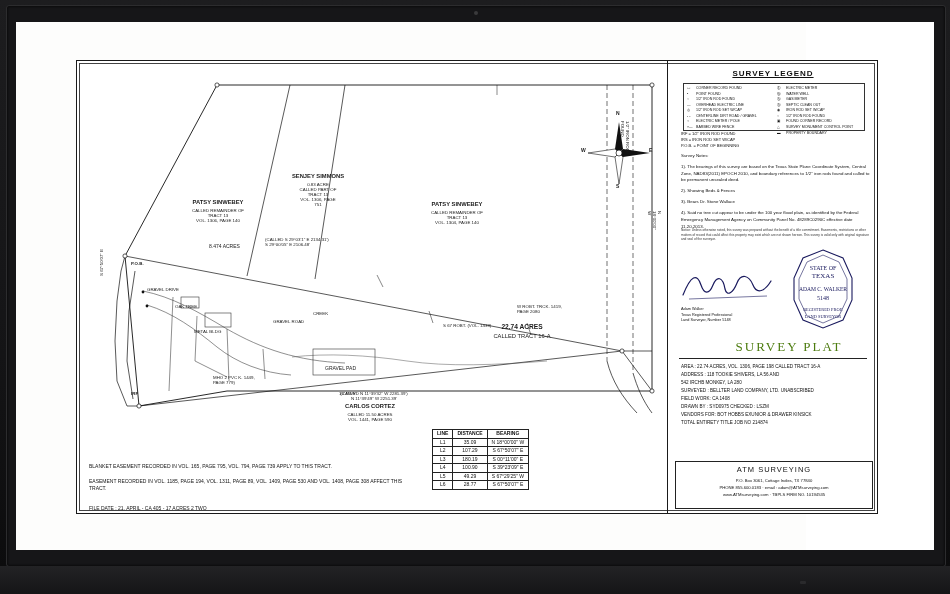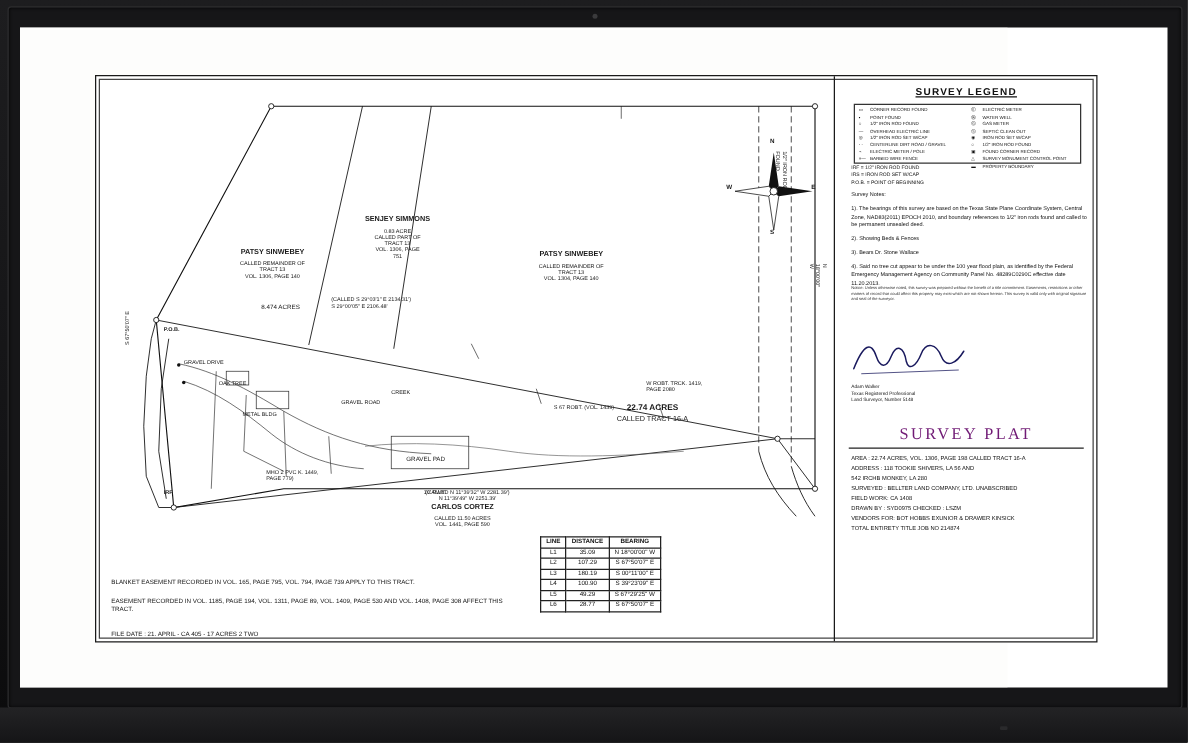--- a/index.html
+++ b/index.html
@@ -175,22 +175,22 @@
   #notes-right { position: absolute; left: 12px; top: 92px; width: 190px; font-size: 4.4px; line-height: 1.55; color: #111; }
   #notes-right p { margin: 0 0 4px 0; }
   #fineprint { position: absolute; left: 12px; top: 167px; width: 190px; font-size: 3.2px; line-height: 1.45; color: #333; }
 
   
   #seal { position: absolute; left: 112px; top: 186px; width: 84px; height: 84px; }
   #sig { position: absolute; left: 10px; top: 208px; width: 96px; height: 34px; }
   #sig-lines { position: absolute; left: 12px; top: 246px; width: 110px; font-size: 3.8px; line-height: 1.5; color: #111; }
 
   #plat-title {
-    position: absolute; left: 0; top: 278px; width: 208px;
-    text-align: center; font-size: 13px; letter-spacing: 2px; color: #701a75;
+    position: absolute; left: 16px; top: 278px; width: 208px;
+    text-align: center; font-size: 13px; letter-spacing: 2px; color: #4d7c0f;
     font-family: "Liberation Serif", serif;
   }
   #title-rule { position: absolute; left: 10px; top: 297px; width: 188px; border-top: 0.8px solid #222; }
 
   #desc { position: absolute; left: 12px; top: 302px; width: 190px; font-size: 4.6px; line-height: 1.75; color: #111; }
   #desc div { white-space: nowrap; }
 
   #firm-box {
     position: absolute; left: 6px; top: 400px; width: 196px; height: 46px;
     border: 0.8px solid #222;
@@ -450,35 +450,55 @@
               <path d="M4 26 C12 6 18 4 22 16 C25 25 30 26 34 16 C38 6 44 8 46 20 C48 28 54 24 58 14 C62 4 70 6 74 16 C78 26 86 22 92 12" fill="none" stroke="#1a1a5e" stroke-width="1.2" stroke-linecap="round"></path>
               <path d="M10 30 L88 27" fill="none" stroke="#1a1a5e" stroke-width="0.6"></path>
             </svg>
           </div>
           <div id="sig-lines">
             <div>Adam Walker</div>
             <div>Texas Registered Professional</div>
             <div>Land Surveyor, Number 5148</div>
           </div>
 
+          <div id="seal">
+            <svg width="84" height="84" viewBox="0 0 84 84">
+              <polygon points="42,3 62,11 71,31 71,53 62,73 42,81 22,73 13,53 13,31 22,11" fill="#fff" stroke="#1a1a5e" stroke-width="1.1"></polygon>
+              <polygon points="42,8 58,15 66,32 66,52 58,69 42,76 26,69 18,52 18,32 26,15" fill="none" stroke="#1a1a5e" stroke-width="0.6"></polygon>
+              <text x="42" y="23" font-size="6" text-anchor="middle" fill="#1a1a5e" font-family="Liberation Serif, serif">STATE OF</text>
+              <text x="42" y="31" font-size="7" text-anchor="middle" fill="#1a1a5e" font-family="Liberation Serif, serif">TEXAS</text>
+              <text x="42" y="44" font-size="5.6" text-anchor="middle" fill="#1a1a5e" font-family="Liberation Serif, serif">ADAM C. WALKER</text>
+              <text x="42" y="53" font-size="6" text-anchor="middle" fill="#1a1a5e" font-family="Liberation Serif, serif">5148</text>
+              <text x="42" y="64" font-size="4.4" text-anchor="middle" fill="#1a1a5e" font-family="Liberation Serif, serif">REGISTERED PROF.</text>
+              <text x="42" y="71" font-size="4.4" text-anchor="middle" fill="#1a1a5e" font-family="Liberation Serif, serif">LAND SURVEYOR</text>
+            </svg>
+          </div>
 
           <div id="plat-title">SURVEY PLAT</div>
           <div id="title-rule"></div>
 
           <div id="desc">
             <div>AREA : 22.74 ACRES, VOL. 1306, PAGE 198 CALLED TRACT 16-A</div>
             <div>ADDRESS : 118 TOOKIE SHIVERS, LA 56 AND</div>
             <div>542 IRCHB MONKEY, LA 280</div>
             <div>SURVEYED : BELLTER LAND COMPANY, LTD. UNABSCRIBED</div>
             <div>FIELD WORK: CA 1408</div>
             <div>DRAWN BY : SYD0975    CHECKED : LSZM</div>
             <div>VENDORS FOR: BOT HOBBS EXUNIOR &amp; DRAWER KINSICK</div>
             <div>TOTAL ENTIRETY TITLE     JOB NO 214874</div>
           </div>
 
+          <div id="firm-box">
+            <div id="firm-name">ATM SURVEYING</div>
+            <div id="firm-lines">
+              <div>P.O. Box 3061, Cottage Indies, TX 77840</div>
+              <div>PHONE 855.600.0183 · email : adam@ATMsurveying.com</div>
+              <div>www.ATMsurveying.com · TBPLS FIRM NO. 10194535</div>
+            </div>
+          </div>
         </div>
       </div>
     </div>
   </div>
 
   <div id="chin"></div>
   <div id="power-led"></div>
 </div>
 
 </body></html>

